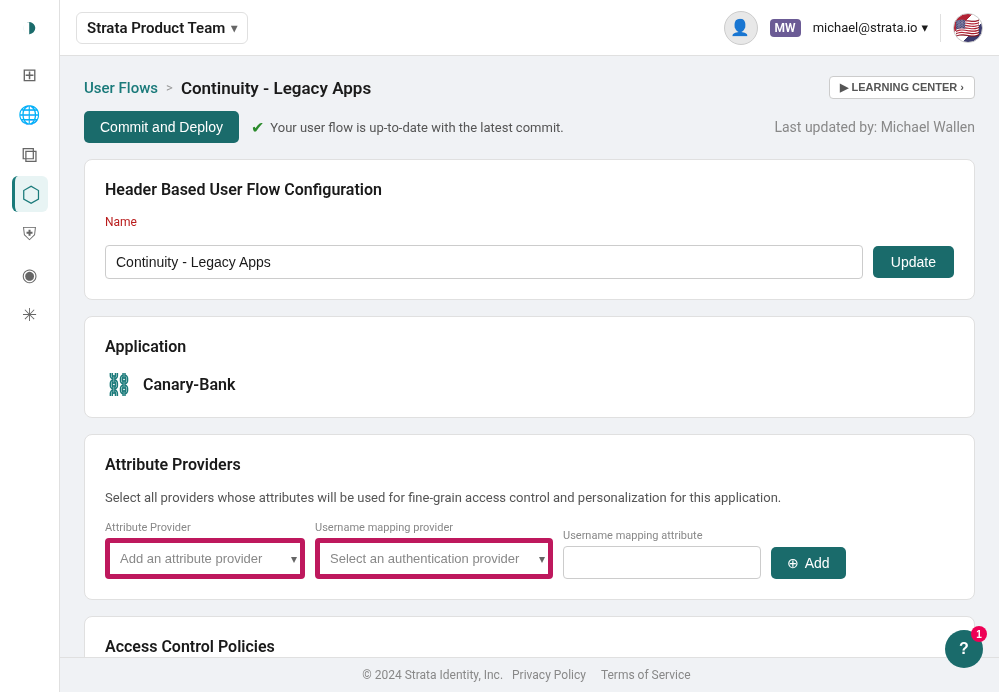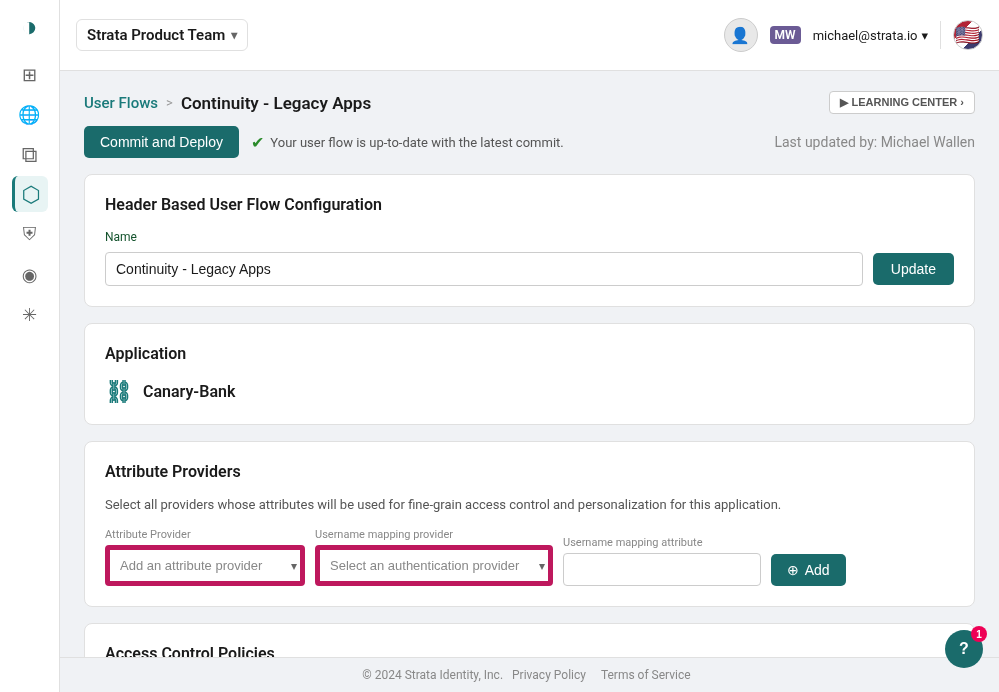--- a/index.html
+++ b/index.html
@@ -43,21 +43,21 @@
       flex: 1;
       display: flex;
       flex-direction: column;
       overflow: hidden;
     }
 
     
     .topbar {
       background: #fff;
       border-bottom: 1px solid #e0e0e0;
-      height: 71px;
+      height: 56px;
       display: flex;
       align-items: center;
       padding: 0 16px;
       gap: 12px;
     }
     .topbar-team {
       display: flex;
       align-items: center;
       gap: 6px;
       font-weight: 600;
@@ -179,21 +179,21 @@
       margin-bottom: 16px;
     }
     .card-title {
       font-size: 16px;
       font-weight: 600;
       color: #1a1a1a;
       margin-bottom: 16px;
     }
 
     
-    .field-label { font-size: 12px; color: #14532d; margin-bottom: 8px; }
+    .field-label { font-size: 12px; color: #b91c1c; margin-bottom: 16px; }
     .name-row { display: flex; gap: 10px; align-items: center; }
     .name-input {
       flex: 1;
       border: 1px solid #ccc;
       border-radius: 4px;
       padding: 8px 10px;
       font-size: 14px;
       color: #1a1a1a;
       outline: none;
     }

